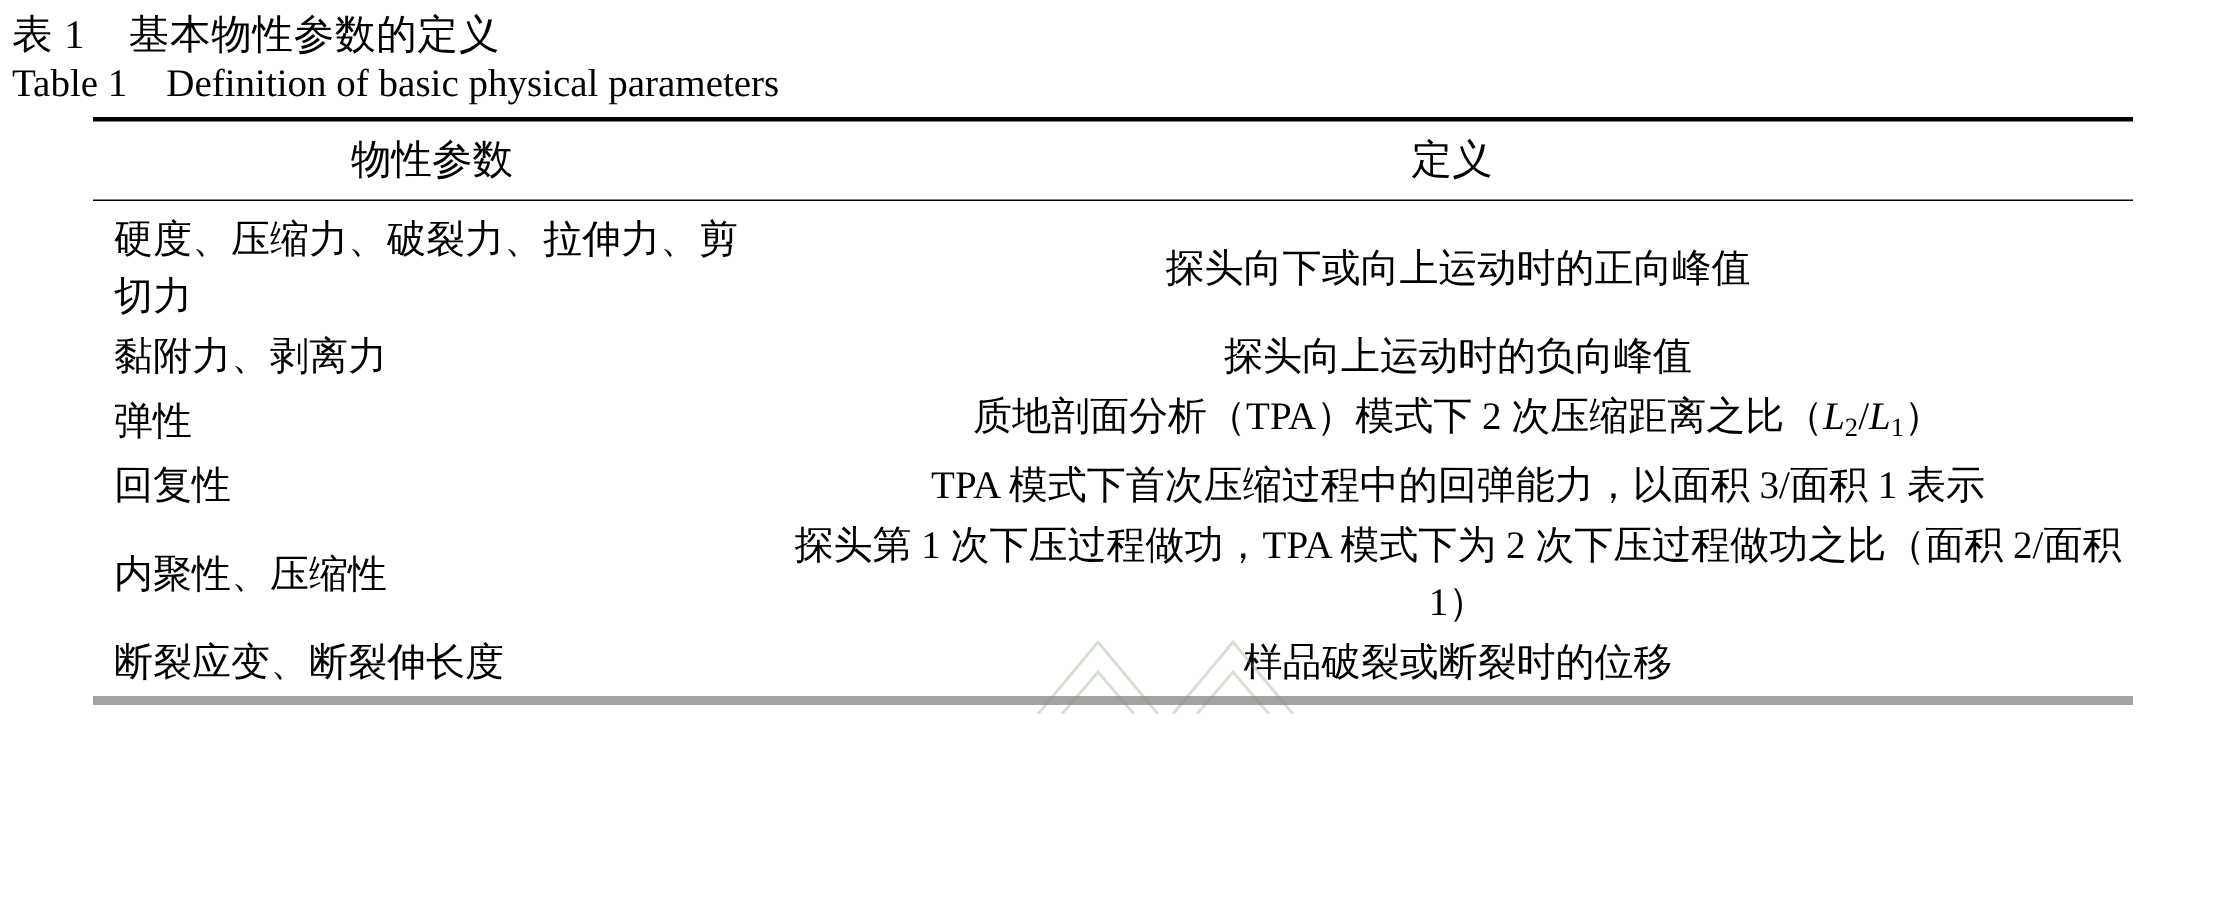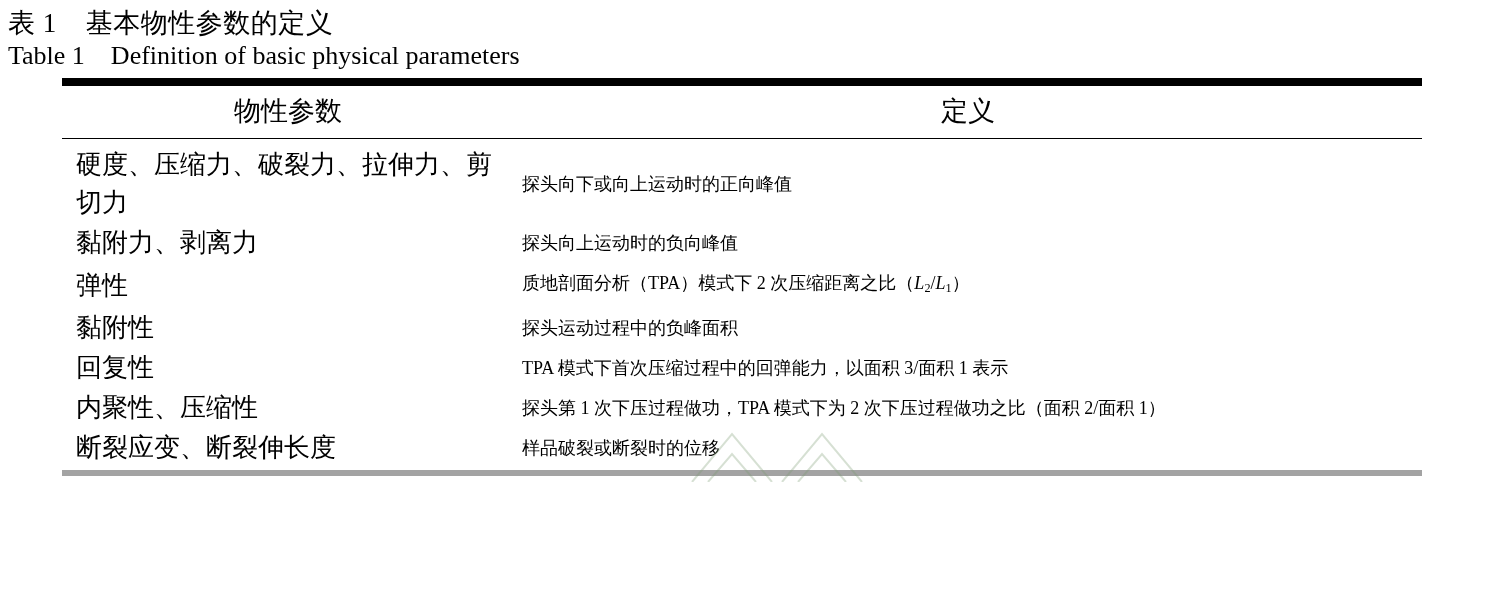--- a/index.html
+++ b/index.html
@@ -41,21 +41,21 @@
     position: relative;
   }
   table.ptable {
     width: 1360px;
     border-collapse: collapse;
     table-layout: fixed;
   }
   table.ptable col.c1 { width: 452px; }
   table.ptable col.c2 { width: 908px; }
   .rule-top {
-    border-top: 8px solid #000000;
+    border-top: 3px solid #000000;
   }
   .rule-mid {
     border-bottom: 1.6px solid #000;
   }
   .rule-bottom {
     border-bottom: 6px solid #a3a3a3;
   }
   th.head {
     font-weight: normal;
     font-size: 27px;
@@ -64,25 +64,25 @@
     vertical-align: middle;
   }
   td.cellA {
     font-size: 26px;
     line-height: 38px;
     padding: 1px 14px 1px 14px;
     vertical-align: middle;
     text-align: left;
   }
   td.cellB {
-    font-size: 18px;
+    font-size: 26px;
     line-height: 38px;
     padding: 1px 0 1px 8px;
     vertical-align: middle;
-    text-align: left;
+    text-align: center;
   }
   tr.first-row td { padding-top: 7px; }
   tr.last-row td { padding-bottom: 3px; }
   sub {
     font-size: 0.68em;
     vertical-align: -0.25em;
   }
   .ital { font-style: italic; }
   
   .watermark {
@@ -122,24 +122,20 @@
         </tr>
         <tr>
           <td class="cellA">黏附力、剥离力</td>
           <td class="cellB">探头向上运动时的负向峰值</td>
         </tr>
         <tr>
           <td class="cellA">弹性</td>
           <td class="cellB">质地剖面分析（TPA）模式下 2 次压缩距离之比（<span class="ital">L</span><sub>2</sub>/<span class="ital">L</span><sub>1</sub>）</td>
         </tr>
         <tr>
-          <td class="cellA">黏附性</td>
-          <td class="cellB">探头运动过程中的负峰面积</td>
-        </tr>
-        <tr>
           <td class="cellA">回复性</td>
           <td class="cellB">TPA 模式下首次压缩过程中的回弹能力，以面积 3/面积 1 表示</td>
         </tr>
         <tr>
           <td class="cellA">内聚性、压缩性</td>
           <td class="cellB">探头第 1 次下压过程做功，TPA 模式下为 2 次下压过程做功之比（面积 2/面积 1）</td>
         </tr>
         <tr class="last-row rule-bottom">
           <td class="cellA">断裂应变、断裂伸长度</td>
           <td class="cellB">样品破裂或断裂时的位移</td>

